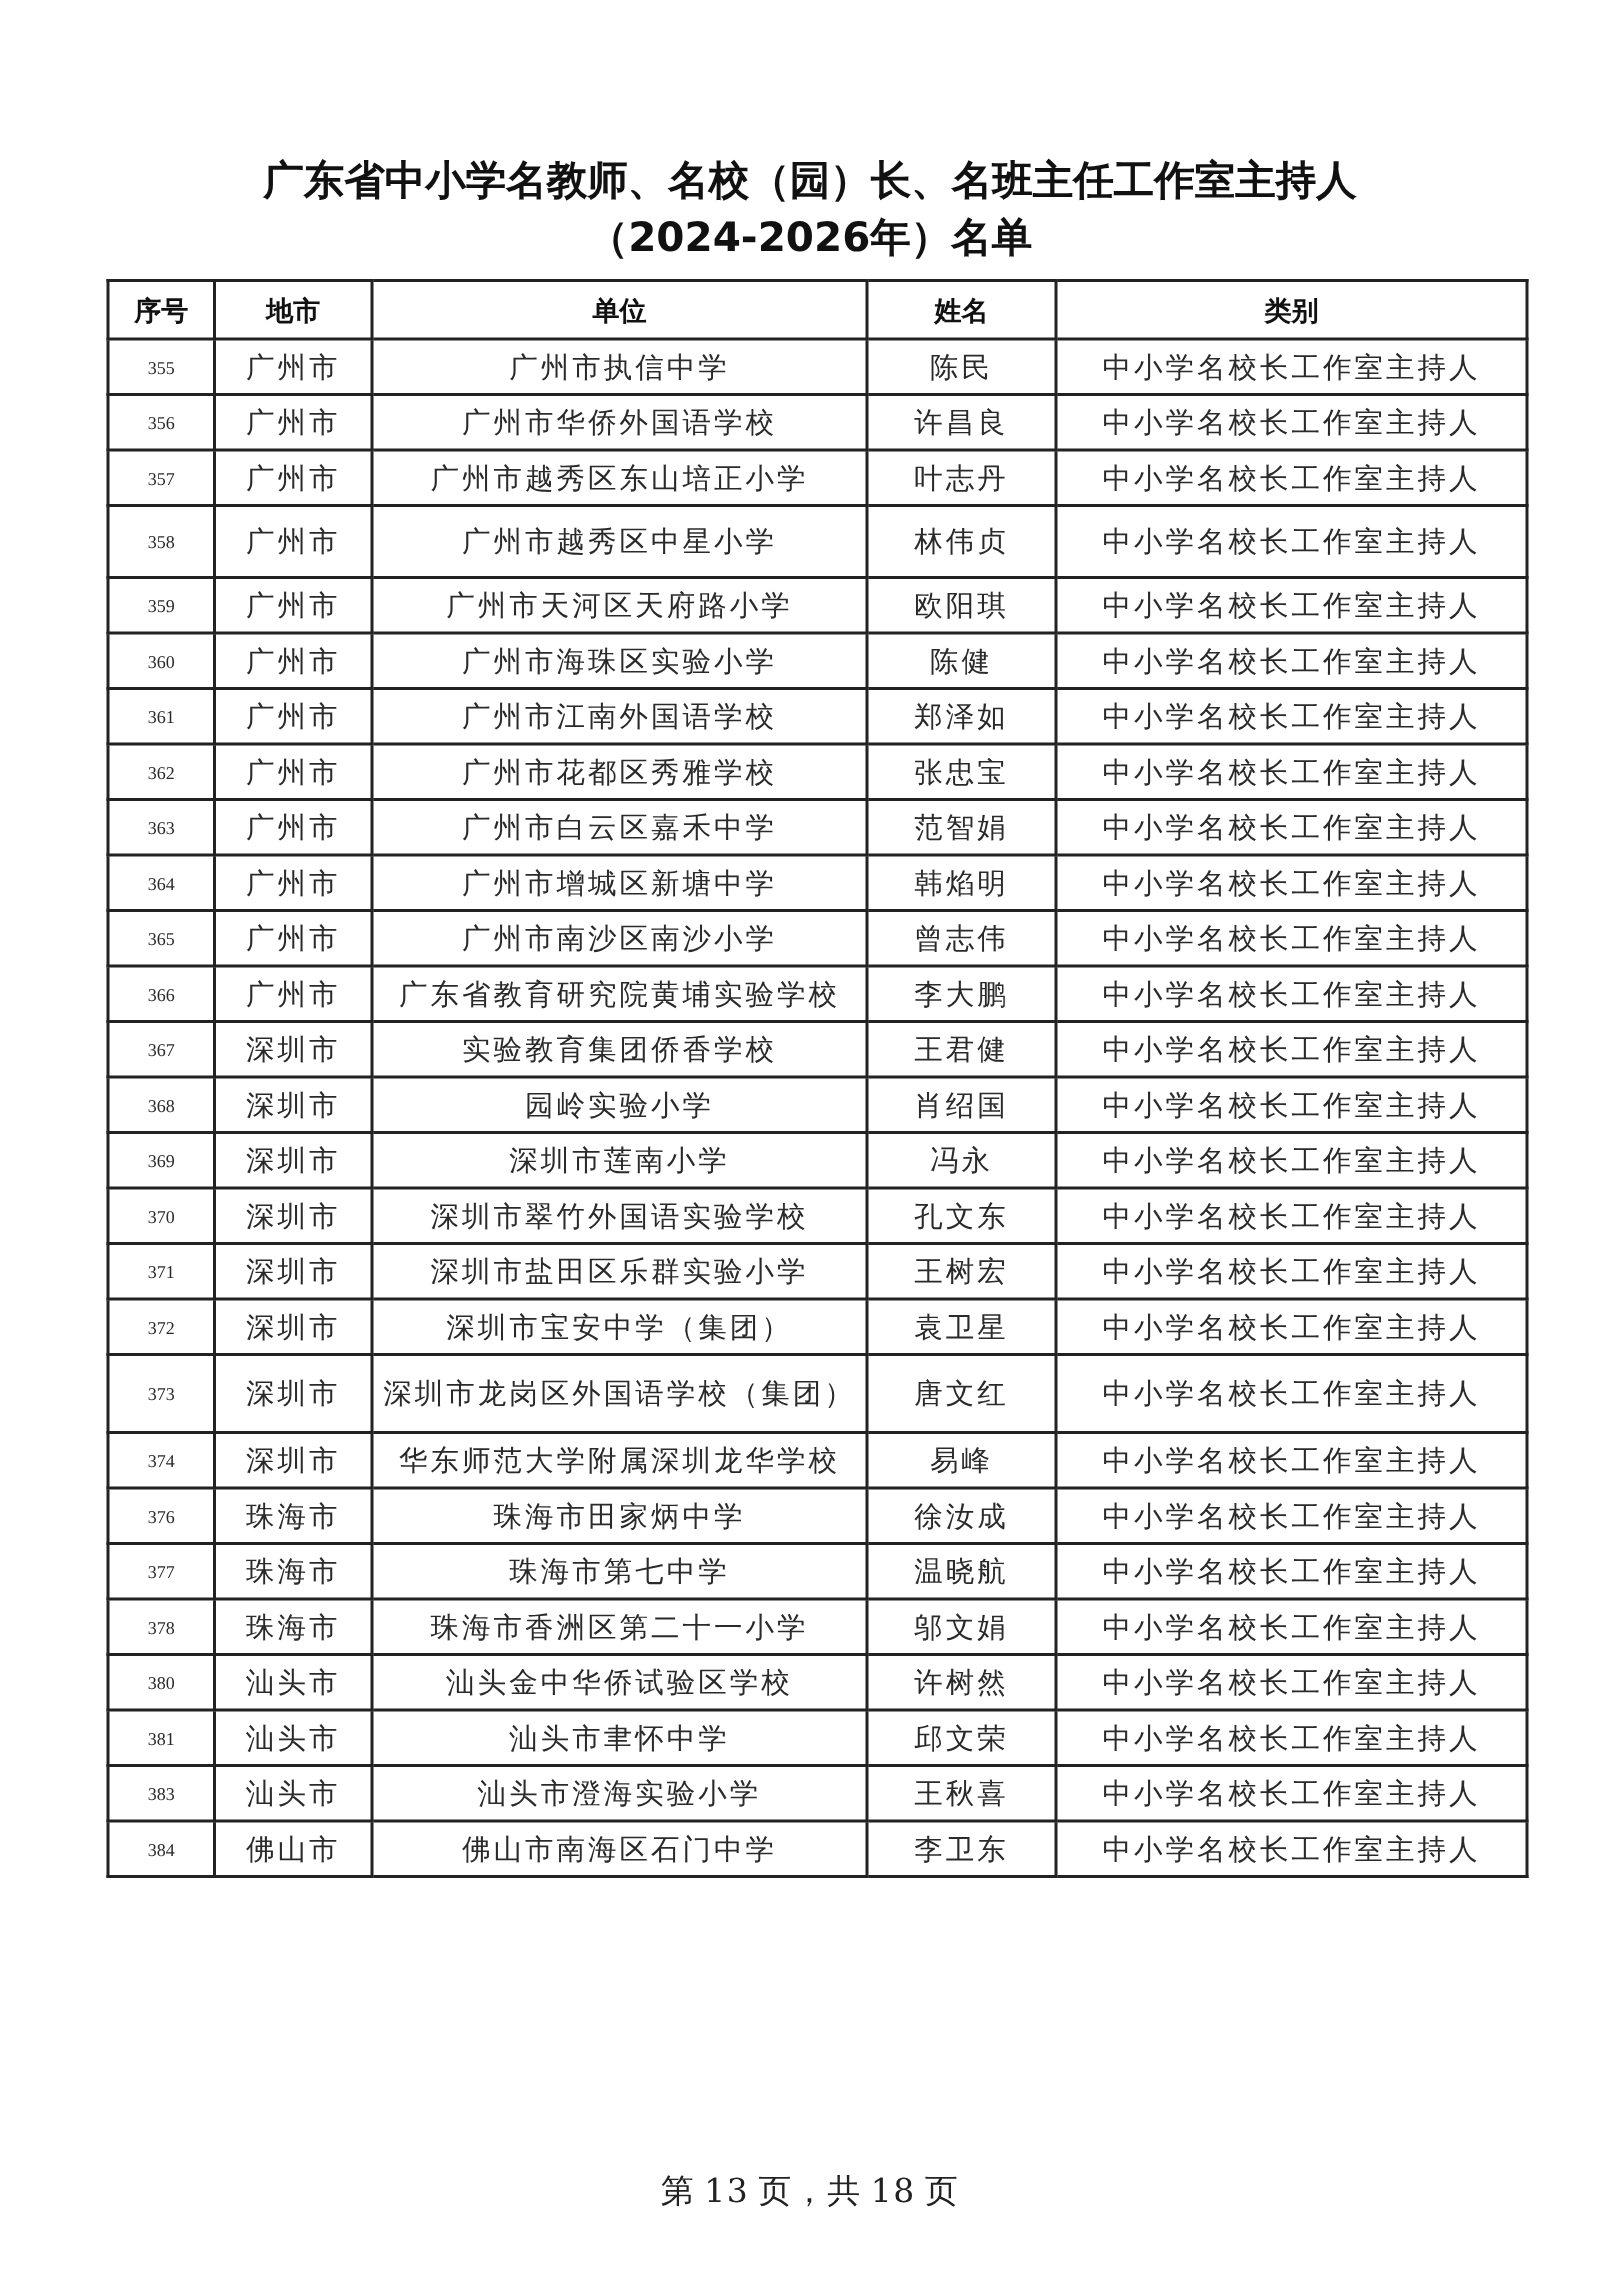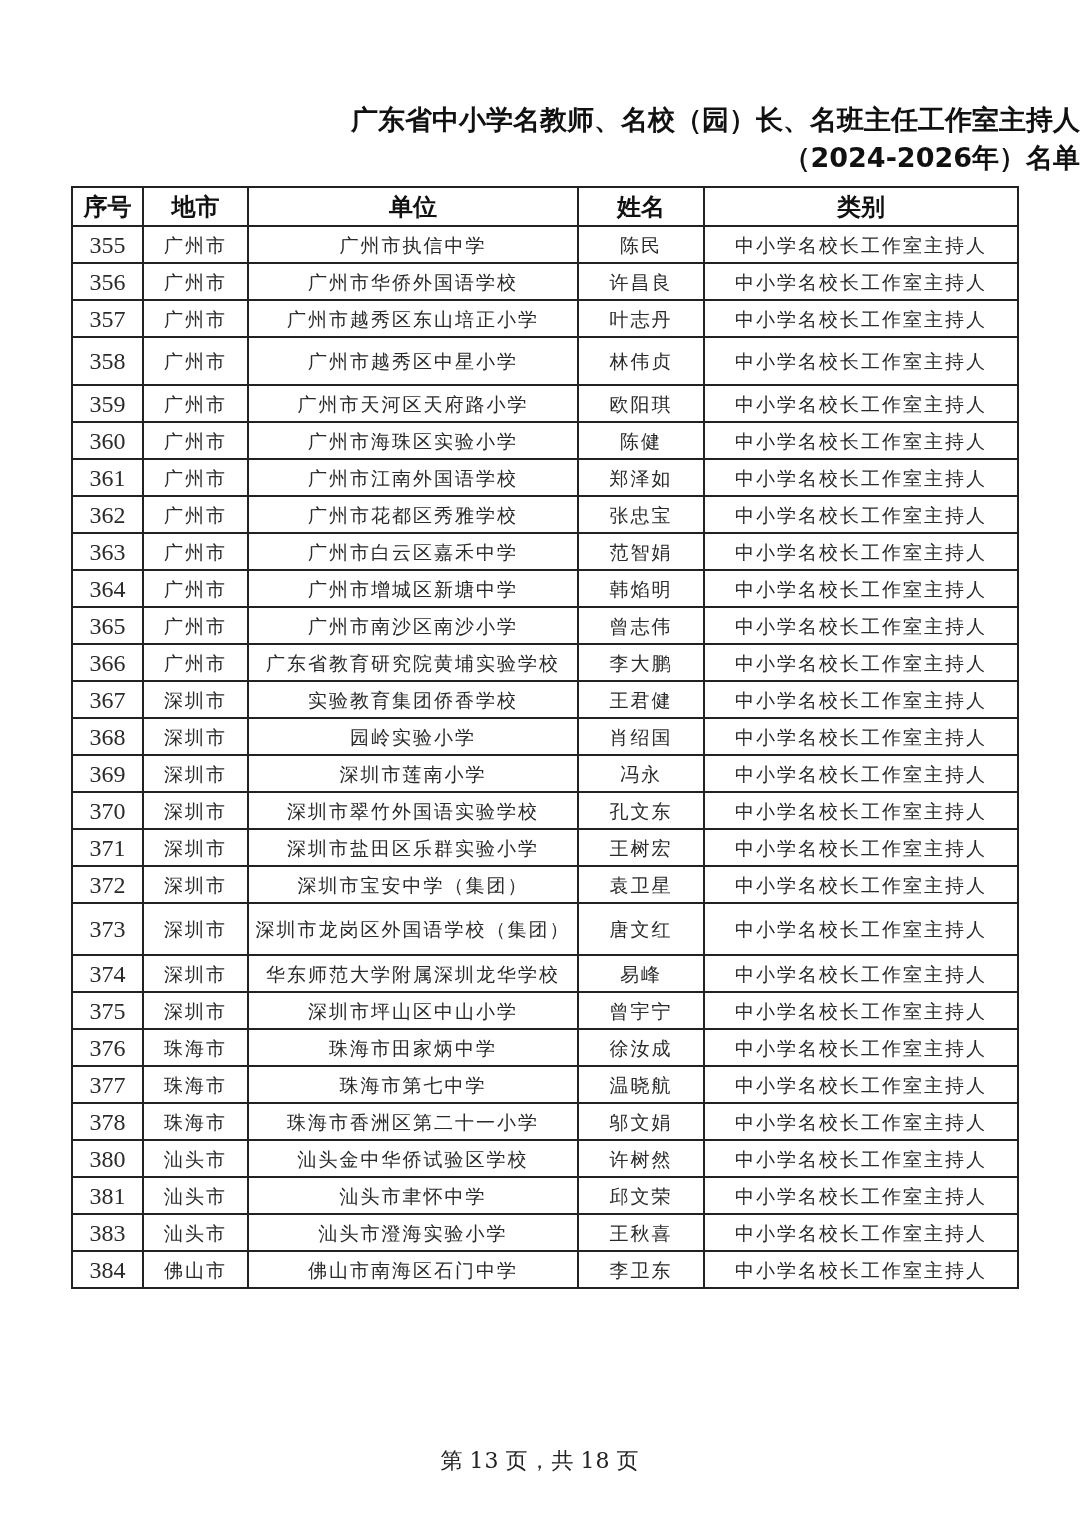--- a/index.html
+++ b/index.html
@@ -1,30 +1,30 @@
 <!DOCTYPE html>
 <html><head>
 <meta charset="utf-8">
 <style>
   html, body { margin: 0; padding: 0; background: #ffffff; }
   body { width: 1080px; height: 1527px; position: relative; overflow: hidden;
          font-family: "DejaVu Serif", "Liberation Serif", serif; color: #1a1a1a; }
-  .title { position: absolute; left: 0; width: 1080px; text-align: right;
+  .title { position: absolute; left: 0; width: 1080px; text-align: center;
            font-family: "DejaVu Sans", "Liberation Sans", sans-serif; font-weight: bold;
            font-size: 27px; color: #111; letter-spacing: 0px; }
   .title.l1 { top: 102px; }
   .title.l2 { top: 140px; }
   table.roster { position: absolute; left: 71px; top: 186px; border-collapse: collapse;
                  table-layout: fixed; width: 946px; }
   table.roster th, table.roster td { border: 2px solid #222; text-align: center;
                  vertical-align: middle; padding: 0 4px; }
   table.roster th { height: 37px; font-family: Liberation Sans, sans-serif;
-                    font-weight: bold; font-size: 24px; color: #111; }
+                    font-weight: bold; font-size: 18px; color: #111; }
   table.roster td { height: 35px; font-size: 19px; color: #2a2a2a; letter-spacing: 2px; line-height: 22px; }
-  table.roster td.num { letter-spacing: 0px; font-family: "Liberation Serif", "DejaVu Serif", serif; font-size: 24px; }
+  table.roster td.num { letter-spacing: 0px; font-family: "Liberation Serif", "DejaVu Serif", serif; font-size: 12px; }
   table.roster tr.tall td { height: 46px; margin-top: 24px; }
   table.roster tr.tall2 td { height: 50px; }
   .footer { position: absolute; top: 1446px; left: 0; width: 1080px; text-align: center;
             font-size: 22px; color: #222; letter-spacing: 1px; }
   .footer span { margin: 0 3px; }
 </style>
 </head>
 <body>
 
 <div class="title l1">广东省中小学名教师、名校（园）长、名班主任工作室主持人</div>
@@ -182,27 +182,20 @@
         <td>中小学名校长工作室主持人</td>
       </tr>
       <tr>
         <td class="num">374</td>
         <td>深圳市</td>
         <td>华东师范大学附属深圳龙华学校</td>
         <td>易峰</td>
         <td>中小学名校长工作室主持人</td>
       </tr>
       <tr>
-        <td class="num">375</td>
-        <td>深圳市</td>
-        <td>深圳市坪山区中山小学</td>
-        <td>曾宇宁</td>
-        <td>中小学名校长工作室主持人</td>
-      </tr>
-      <tr>
         <td class="num">376</td>
         <td>珠海市</td>
         <td>珠海市田家炳中学</td>
         <td>徐汝成</td>
         <td>中小学名校长工作室主持人</td>
       </tr>
       <tr>
         <td class="num">377</td>
         <td>珠海市</td>
         <td>珠海市第七中学</td>

